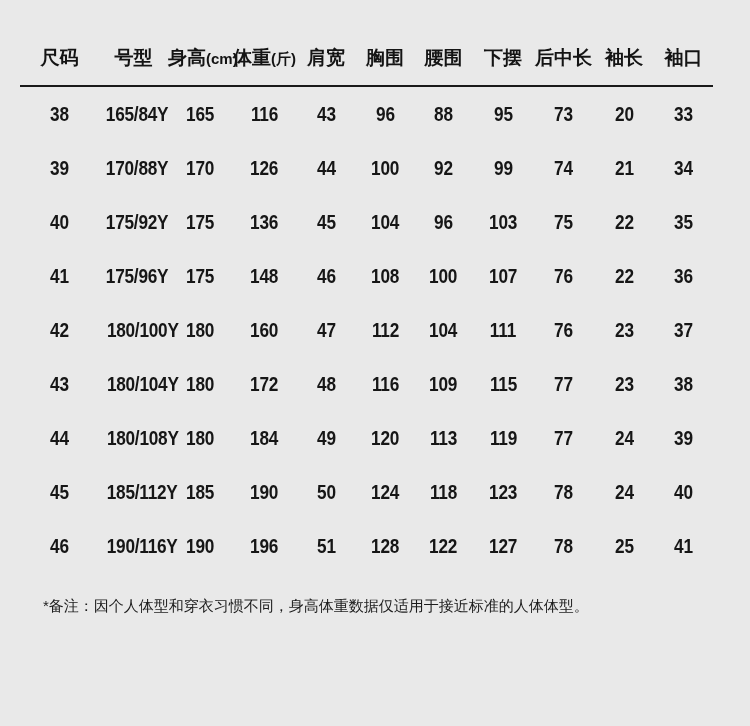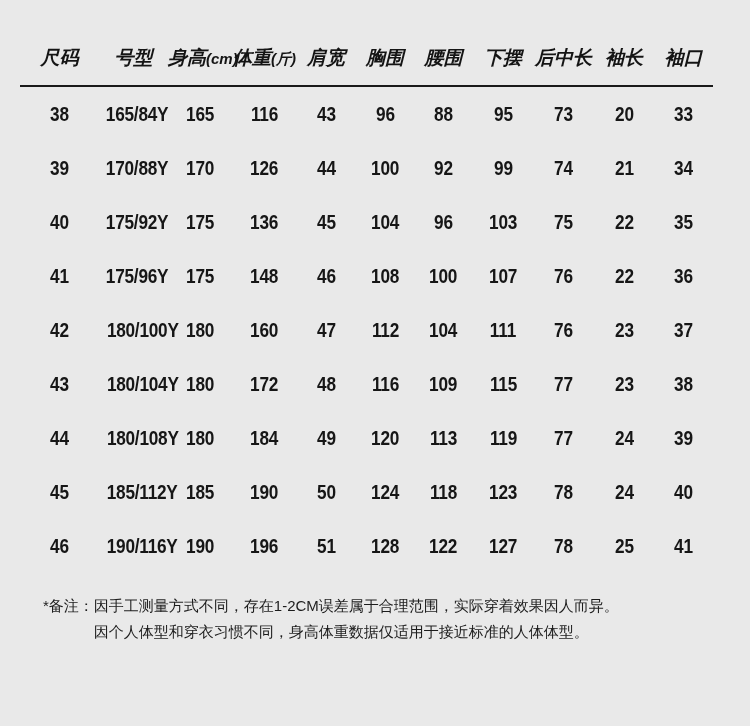--- a/index.html
+++ b/index.html
@@ -28,21 +28,20 @@
   .size-table th {
     font-size: 19px;
     font-weight: bold;
     height: 55px;
     text-align: center;
     vertical-align: middle;
     padding: 0;
     white-space: nowrap;
     border-bottom: 2px solid #1a1a1a;
     color: #141414;
-    font-style: italic;
   }
   .size-table th .unit {
     font-size: 15px;
     font-weight: bold;
   }
   .size-table td {
     height: 54px;
     text-align: center;
     vertical-align: middle;
     padding: 0;
@@ -219,18 +218,17 @@
           <td><span class="cell-text">78</span></td>
           <td><span class="cell-text">25</span></td>
           <td><span class="cell-text">41</span></td>
         </tr>
       </tbody>
   </table>
 
   <div class="note">
     <span class="note-label">*备注：</span>
     <div class="note-lines">
-      <div>因手工测量方式不同，存在1-2CM误差属于合理范围，实际穿着效果因人而异。</div>
       <div>因个人体型和穿衣习惯不同，身高体重数据仅适用于接近标准的人体体型。</div>
     </div>
   </div>
 
 </div>
 
 </body></html>

